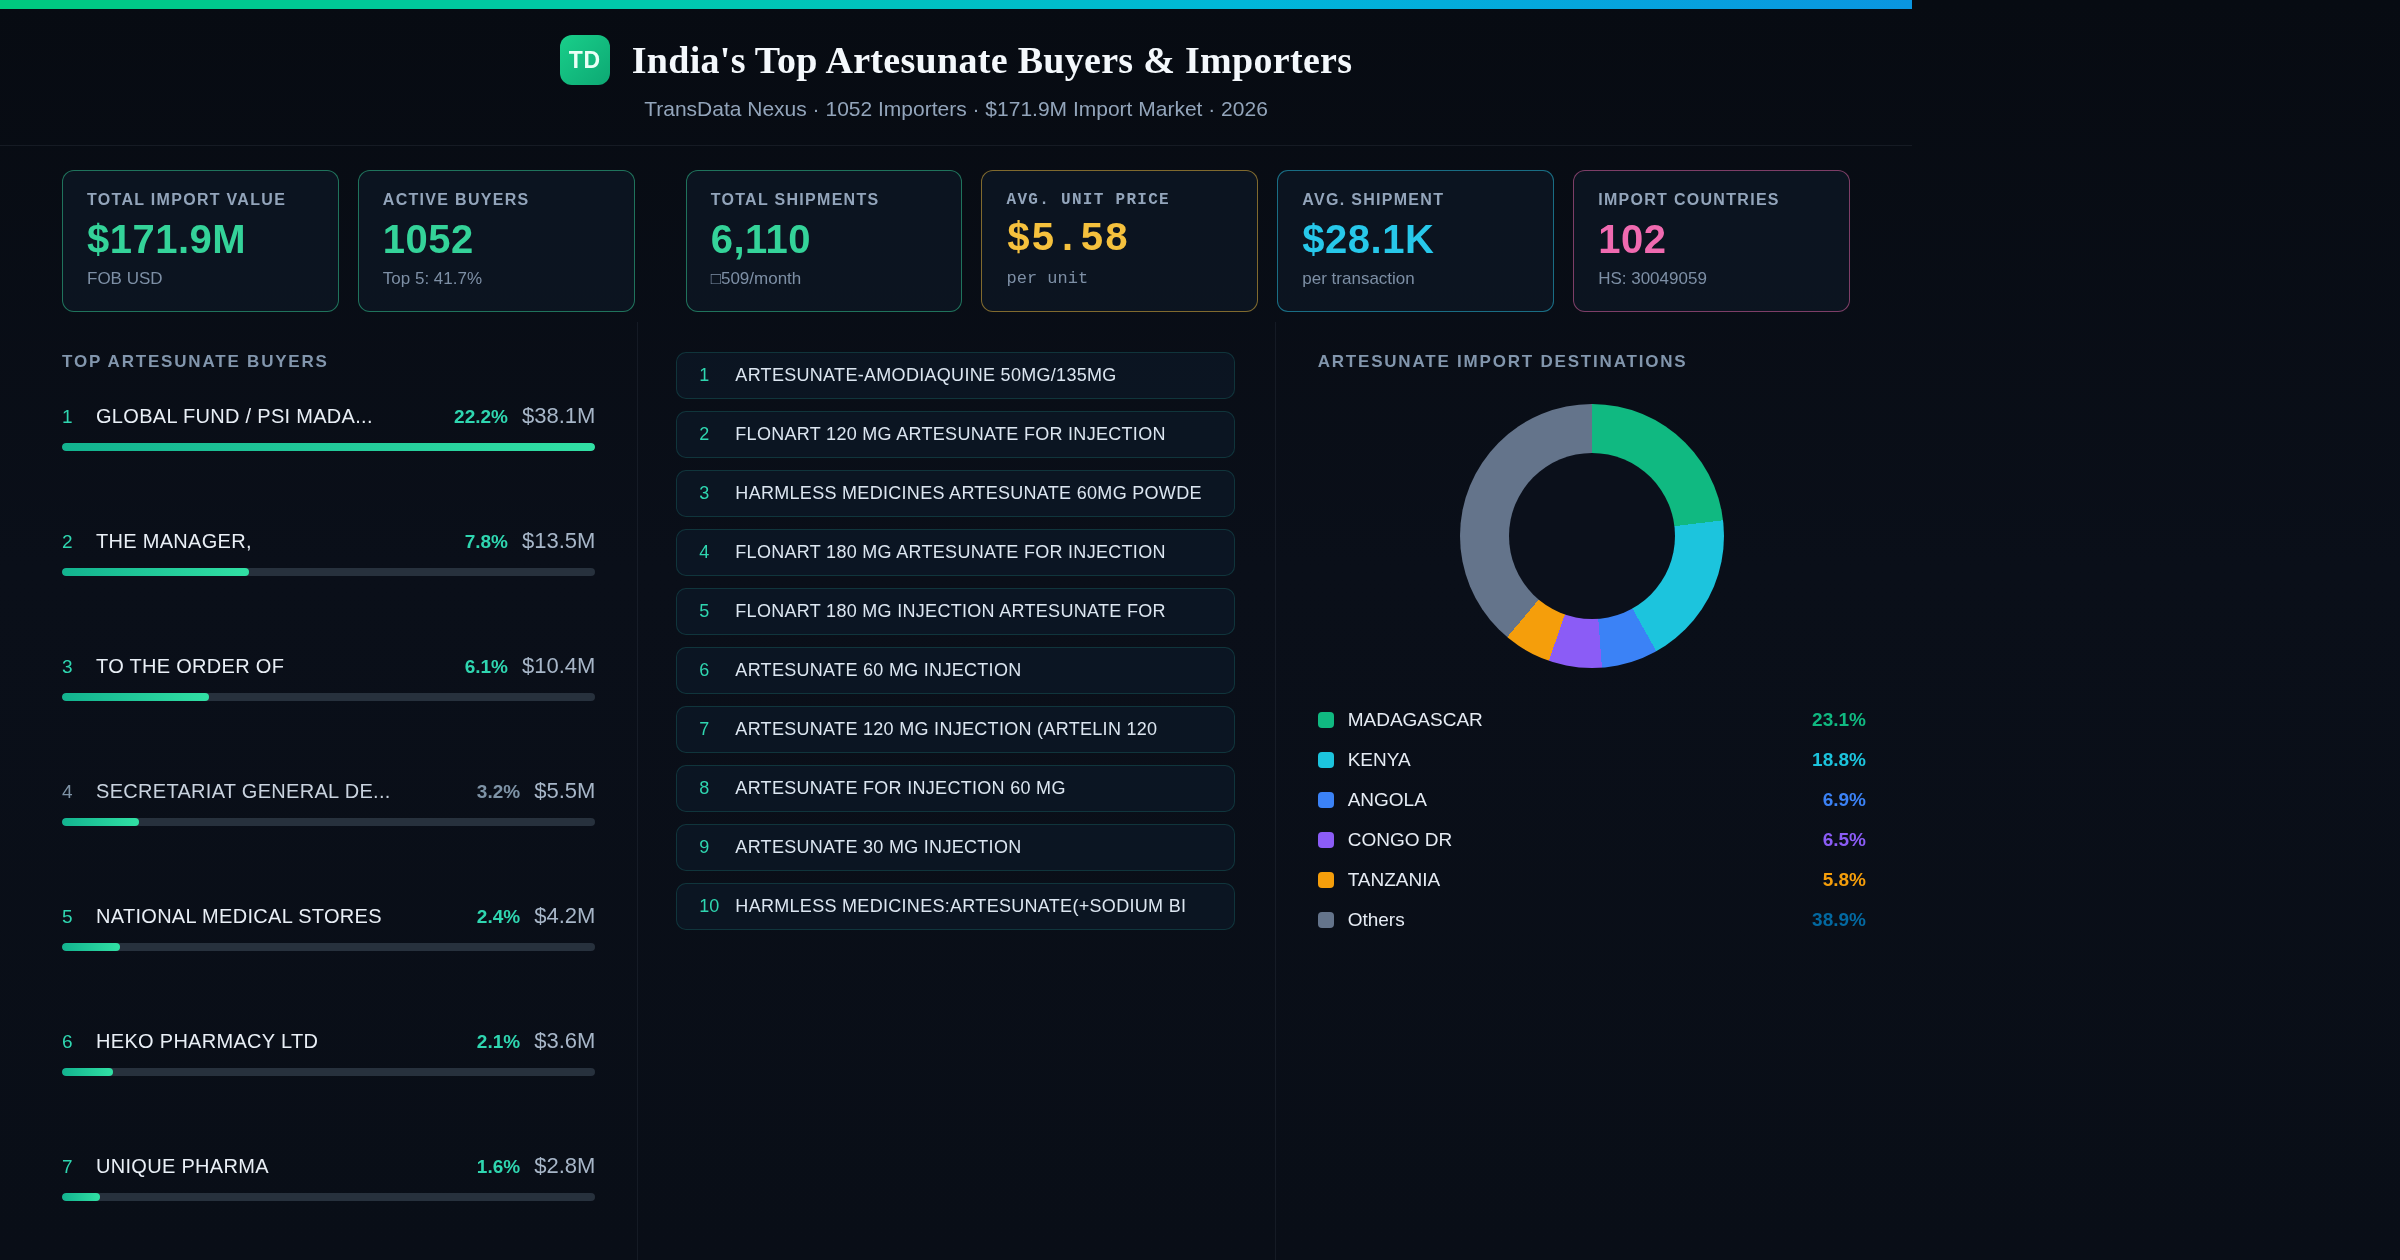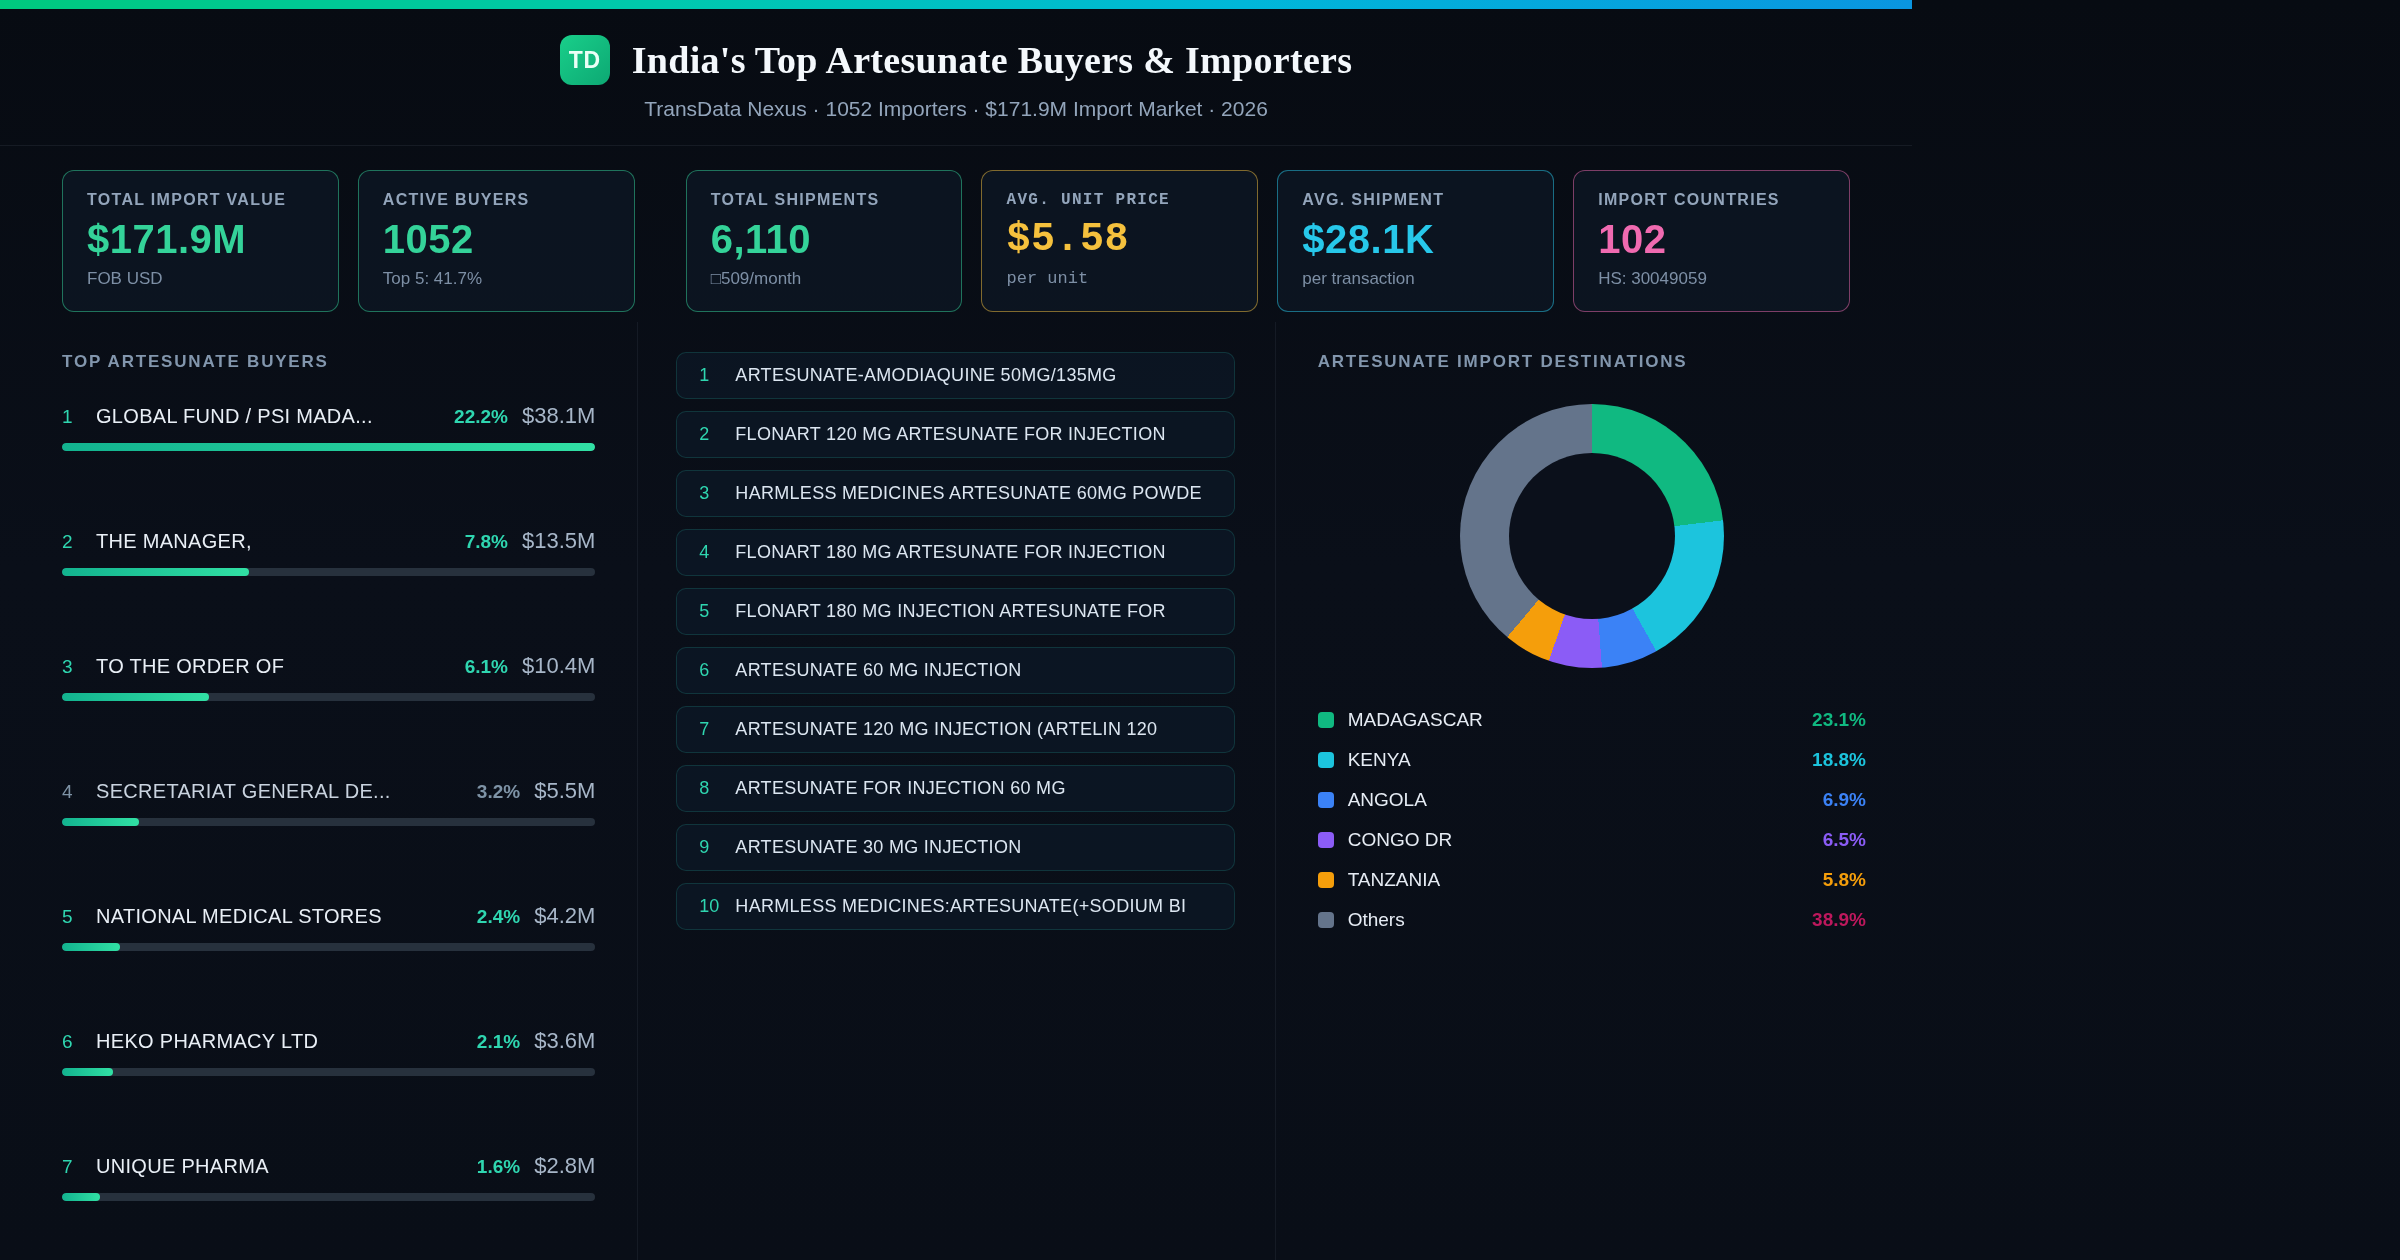--- a/index.html
+++ b/index.html
@@ -274,19 +274,19 @@
             <span class="legend-pct" style="color: rgb(139, 92, 246);">6.5%</span>
           </div>
           <div class="legend-row">
             <span class="legend-swatch" style="background: rgb(245, 158, 11);"></span>
             <span class="legend-label">TANZANIA</span>
             <span class="legend-pct" style="color: rgb(245, 158, 11);">5.8%</span>
           </div>
           <div class="legend-row">
             <span class="legend-swatch" style="background: rgb(100, 116, 139);"></span>
             <span class="legend-label">Others</span>
-            <span class="legend-pct" style="color: #be185d; text-align: center;">38.9%</span>
+            <span class="legend-pct" style="color: #0369a1; text-align: center;">38.9%</span>
           </div>
         </div>
     </section>
   </div>
 
 </div>
 
 </body></html>

